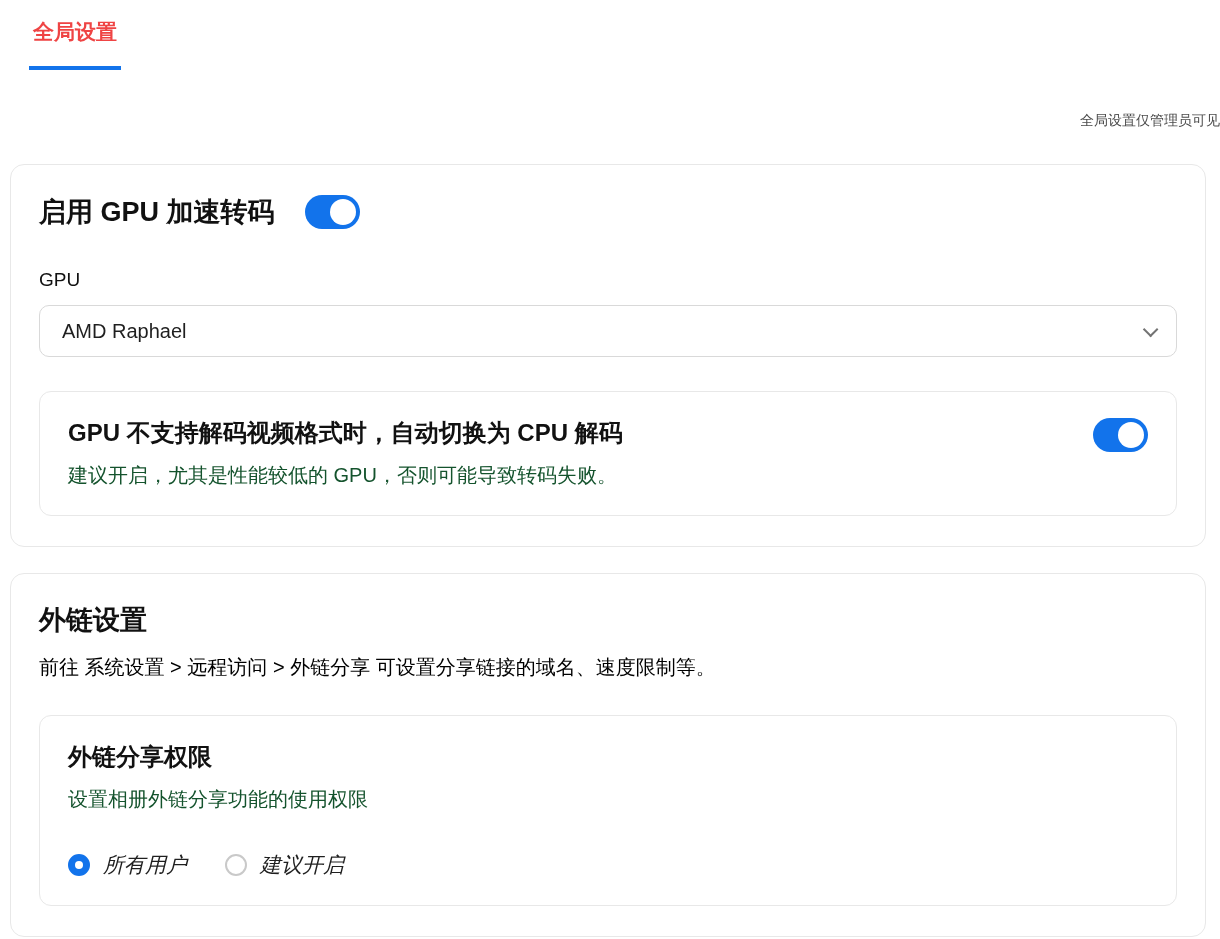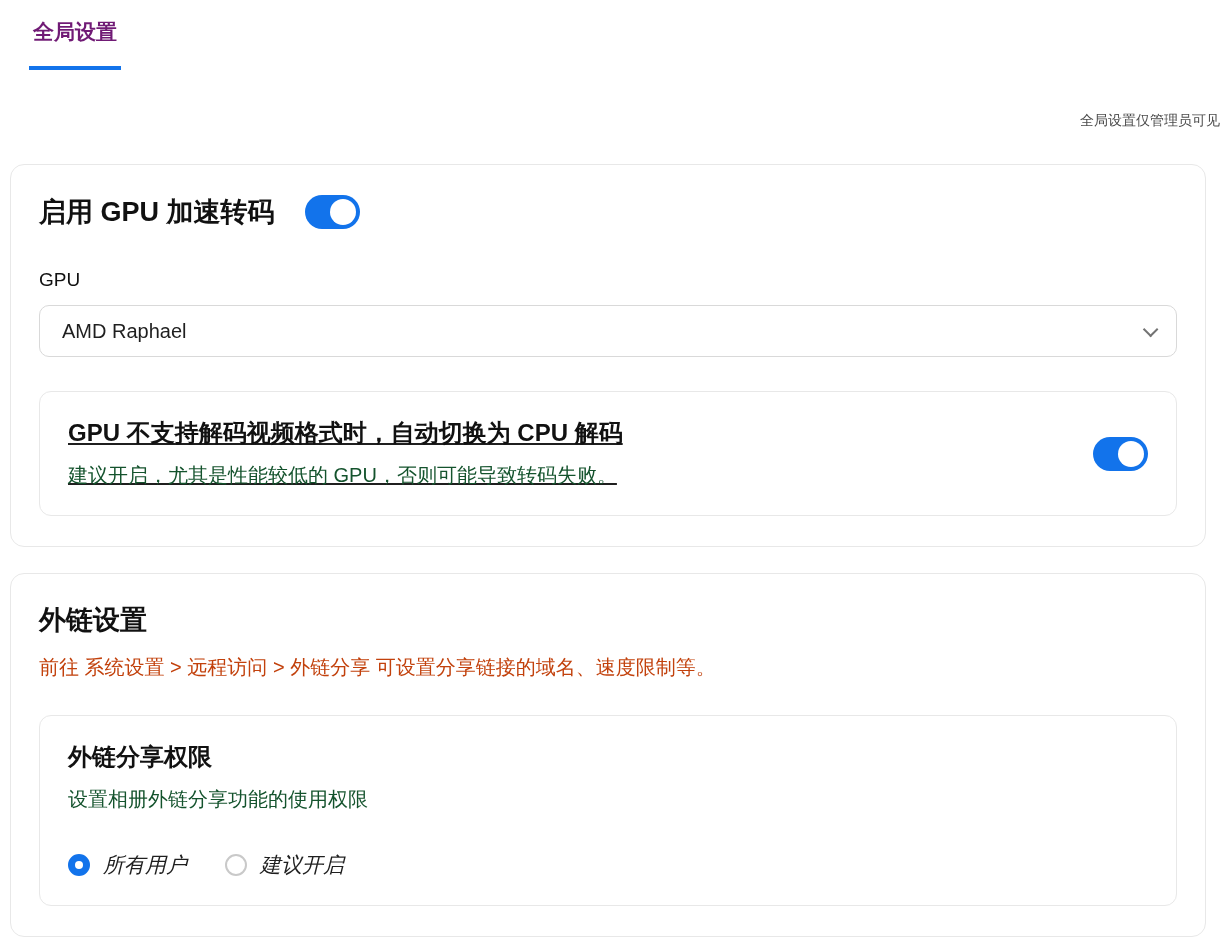--- a/index.html
+++ b/index.html
@@ -14,21 +14,21 @@
     overflow: hidden;
   }
 
   
   .tab-bar { padding: 14px 0 0 29px; }
   .tab {
     display: inline-block;
     padding: 4px 4px 20px 4px;
     font-size: 21px;
     font-weight: bold;
-    color: #701a75;
+    color: #ef4444;
     border-bottom: 4px solid var(--accent);
     cursor: pointer;
   }
 
   .subtitle {
     margin: 42px 0 0 16px;
     font-size: 14px;
     color: #4b4b4b;
     text-align: right;
   }
@@ -88,40 +88,39 @@
   
   .sub-card {
     margin-top: 34px;
     border: 1px solid #e8e8e8;
     border-radius: 12px;
     padding: 26px 28px;
     background: #fff;
   }
   .sub-card.row {
     display: flex;
-    align-items: center;
+    align-items: flex-start;
     justify-content: space-between;
-    text-decoration: underline;
   }
   .sub-card-title {
     font-size: 24px;
     font-weight: bold;
     color: #111111;
     line-height: 1.25;
   }
   .sub-card-desc {
     margin-top: 14px;
     font-size: 20px;
     color: #14532d;
   }
 
   .section-desc {
     margin-top: 18px;
     font-size: 20px;
-    color: #c2410c;
+    color: #000000;
   }
 
   
   .toggle {
     position: relative;
     width: 55px;
     height: 34px;
     min-width: 55px;
     border-radius: 17px;
     background: #c8c8c8;

